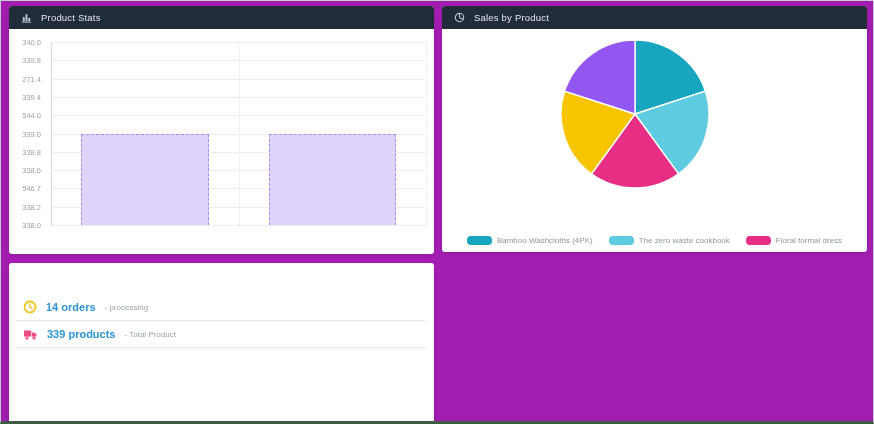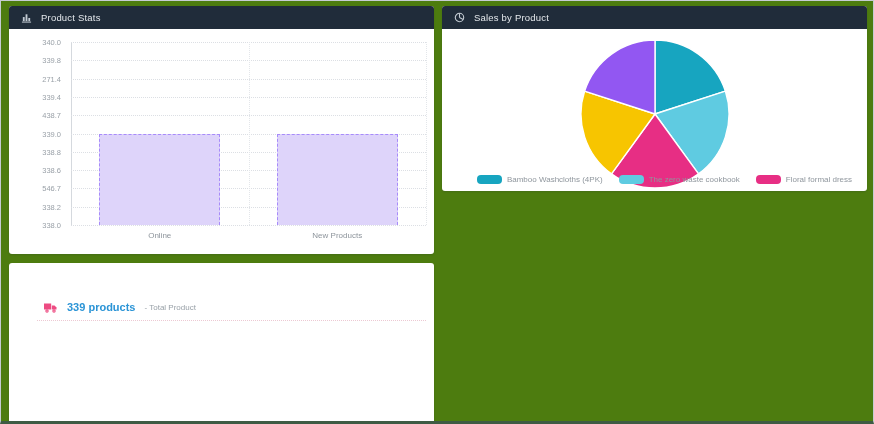--- a/index.html
+++ b/index.html
@@ -1,36 +1,36 @@
 <!DOCTYPE html>
 <html><head>
 <meta charset="utf-8">
 <style>
   * { margin:0; padding:0; box-sizing:border-box; }
   html,body { width:874px; height:424px; }
   body { font-family:"Liberation Sans", sans-serif; background:#fff; }
   .page {
     position:relative; width:874px; height:424px;
-    background:#4d7c0f; overflow:hidden;
+    background:#a21caf; overflow:hidden;
     border:1px solid #c6ccd2; border-bottom:3px solid #3e5b44;
   }
   .panel {
     position:absolute; background:#ffffff; border-radius:3px;
     box-shadow:0 1px 2px rgba(30,40,50,.18);
   }
   .panel-header {
     height:23px; background:#202c3a; border-radius:3px 3px 0 0;
     display:flex; align-items:center; gap:9px; padding:0 12px;
     color:#e4e8ec; font-size:9.5px; letter-spacing:.2px;
   }
-  .panel-body { position:absolute; left:0; right:0; top:23px; bottom:0;margin-left:20px; }
+  .panel-body { position:absolute; left:0; right:0; top:23px; bottom:0; }
 
   
   .panel-product  { left:8px;  top:5px;   width:425px; height:248px; }
-  .panel-sales    { left:441px; top:5px;  width:425px; height:185px; }
+  .panel-sales    { left:441px; top:5px;  width:425px; height:246px; }
   .panel-store    { left:8px;  top:262px; width:425px; bottom:0; border-radius:3px 3px 0 0; }
 
   
   .bar-chart { position:absolute; left:0; right:0; top:0; bottom:0; }
   .bar-y-axis { position:absolute; left:0; top:13px; bottom:29px; width:36px; }
   .ytick-label { position:absolute; right:4px; font-size:7.5px; color:#9aa1a8; transform:translateY(-50%); }
   .bar-plot { position:absolute; left:42px; right:8px; top:13px; bottom:29px; }
   .axis-left { position:absolute; left:0; top:0; bottom:0; width:1px; background:#d5d9de; }
   .gridline-h { position:absolute; left:0; right:0; height:0; border-top:1px dotted #dcdfe4; }
   .gridline-v { position:absolute; top:0; bottom:0; width:0; border-left:1px dotted #e3e6ea; }
@@ -81,21 +81,21 @@
       </span>
       <span>Product Stats</span>
     </div>
     <div class="panel-body">
       <div class="bar-chart">
         <div class="bar-y-axis">
             <div class="ytick-label" style="top: 0%;">340.0</div>
             <div class="ytick-label" style="top: 10%;">339.8</div>
             <div class="ytick-label" style="top: 20%;">271.4</div>
             <div class="ytick-label" style="top: 30%;">339.4</div>
-            <div class="ytick-label" style="top: 40%;">438.7</div>
+            <div class="ytick-label" style="top: 40%;">544.0</div>
             <div class="ytick-label" style="top: 50%;">339.0</div>
             <div class="ytick-label" style="top: 60%;">338.8</div>
             <div class="ytick-label" style="top: 70%;">338.6</div>
             <div class="ytick-label" style="top: 80%;">546.7</div>
             <div class="ytick-label" style="top: 90%;">338.2</div>
             <div class="ytick-label" style="top: 100%;">338.0</div>
           </div>
         <div class="bar-plot">
           <div class="axis-left"></div>
         <div class="gridline-h" style="top: 0%;"></div>
@@ -106,24 +106,20 @@
             <div class="gridline-h" style="top: 50%;"></div>
             <div class="gridline-h" style="top: 60%;"></div>
             <div class="gridline-h" style="top: 70%;"></div>
             <div class="gridline-h" style="top: 80%;"></div>
             <div class="gridline-h" style="top: 90%;"></div>
             <div class="gridline-h" style="top: 100%;"></div>
             <div class="gridline-v" style="left: 50%;"></div>
             <div class="gridline-v" style="left: 100%;"></div>
             <div class="bar" style="left: 8%; height: 50%; background: rgb(222, 212, 250); border-color: rgb(167, 139, 250);"></div>
             <div class="bar" style="left: 58%; height: 50%; background: rgb(222, 212, 250); border-color: rgb(167, 139, 250);"></div>
-          </div>
-        <div class="bar-x-axis">
-            <div class="xtick-label" style="left: 0%; width: 50%;">Online</div>
-            <div class="xtick-label" style="left: 50%; width: 50%;">New Products</div>
           </div>
       </div>
     </div>
   </section>
 
   <section class="panel panel-sales">
     <div class="panel-header">
       <span class="hdr-icon">
         <svg width="11" height="11" viewBox="0 0 12 12">
             <circle cx="6" cy="6" r="4.6" fill="none" stroke="#c2cad2" stroke-width="1.2"></circle>
@@ -159,20 +155,30 @@
           </div>
         </div>
     </div>
   </section>
 
   <section class="panel panel-store">
     <div class="panel-body">
       <div class="store-rows">
           <div class="store-row">
             <span class="row-icon">
+              <svg width="14" height="14" viewBox="0 0 14 14">
+                <circle cx="7" cy="7" r="5.5" fill="none" stroke="#f2c41c" stroke-width="1.8"></circle>
+                <path d="M7 4v3.2l2.1 1.2" stroke="#f2c41c" stroke-width="1.4" fill="none" stroke-linecap="round"></path>
+              </svg>
+            </span>
+            <a class="store-value" style="color: rgb(43, 148, 214);">14 orders</a>
+            <span class="store-label">- processing</span>
+          </div>
+          <div class="store-row">
+            <span class="row-icon">
               <svg width="15" height="13" viewBox="0 0 15 13">
                 <path d="M1 2.5h7.2v6H1z" fill="#ed4b82"></path>
                 <path d="M8.8 4.5h2.7l2 2.1v1.9H8.8z" fill="#ed4b82"></path>
                 <circle cx="4" cy="10" r="1.7" fill="#ed4b82"></circle>
                 <circle cx="4" cy="10" r="0.6" fill="#fff"></circle>
                 <circle cx="11" cy="10" r="1.7" fill="#ed4b82"></circle>
                 <circle cx="11" cy="10" r="0.6" fill="#fff"></circle>
               </svg>
             </span>
             <a class="store-value" style="color: rgb(43, 148, 214);">339 products</a>

